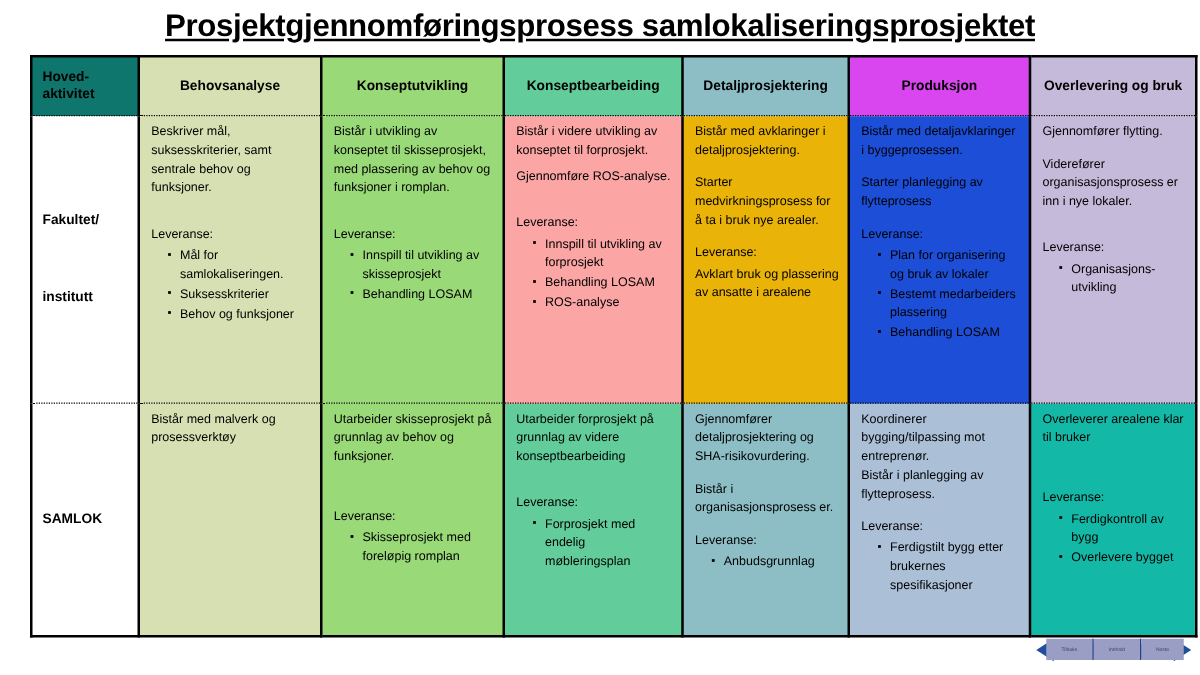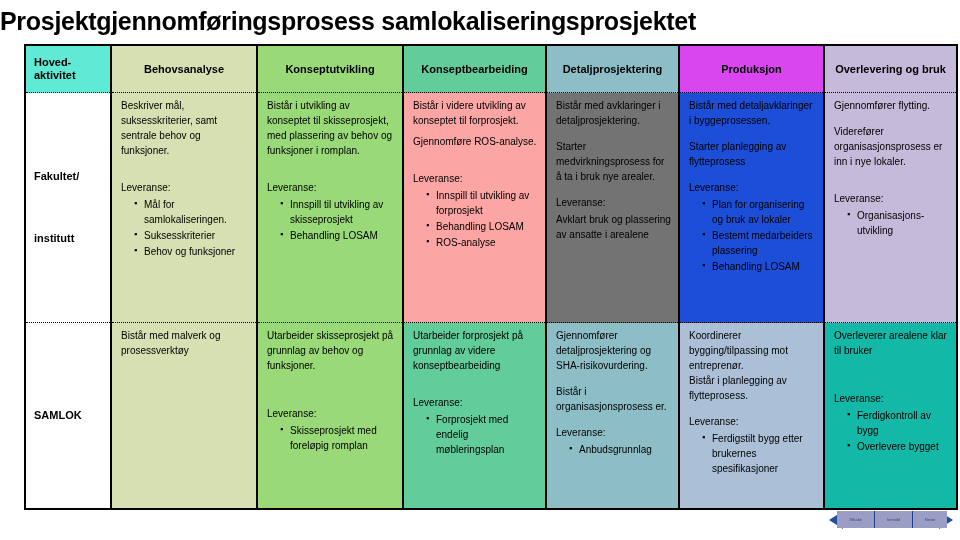--- a/index.html
+++ b/index.html
@@ -9,27 +9,29 @@
   body {
     width: 960px;
     height: 540px;
     background: #ffffff;
     font-family: "Liberation Sans", sans-serif;
     overflow: hidden;
     position: relative;
   }
 
   #title {
+    text-align: center;
     font-size: 25px;
     font-weight: bold;
     color: #000000;
     letter-spacing: -0.3px;
     padding-top: 4px;
     line-height: 34px;
     white-space: nowrap;
+    text-decoration: underline;
   }
 
   #matrix {
     position: absolute;
     left: 24px;
     top: 44px;
     width: 912px;
     border-collapse: collapse;
     table-layout: fixed;
   }
@@ -146,21 +148,21 @@
     <col style="width:86px">
     <col style="width:146px">
     <col style="width:146px">
     <col style="width:143px">
     <col style="width:133px">
     <col style="width:145px">
     <col style="width:133px">
   </colgroup>
   <thead>
     <tr>
-      <th style="background:#5eead4;border-top:2px solid #000;margin-left:32px;">
+      <th style="background:#0f766e;border-top:2px solid #000;margin-left:32px;">
         <div class="hdr hdr-first" style="flex-direction:column;align-items:flex-start;justify-content:center;">
           <span>Hoved-</span>
           <span>aktivitet</span>
         </div>
       </th>
       <th style="background:#d7e0b2;border-top:2px solid #000;">
         <div class="hdr">Behovsanalyse</div>
       </th>
       <th style="background:#9ad978;border-top:2px solid #000;">
         <div class="hdr">Konseptutvikling</div>
@@ -221,21 +223,21 @@
           <div class="gap"></div>
           <div class="levlabel">Leveranse:</div>
           <ul class="deliv">
             <li>Innspill til utvikling av forprosjekt</li>
             <li>Behandling LOSAM</li>
             <li>ROS-analyse</li>
           </ul>
         </div>
       </td>
 
-      <td style="background:#737373;">
+      <td style="background:#eab308;">
         <div class="cellpad">
           <p class="para">Bistår med avklaringer i detaljprosjektering.</p>
           <p class="para">Starter medvirkningsprosess for å ta i bruk nye arealer.</p>
           <div class="levlabel">Leveranse:</div>
           <div class="plainlist">Avklart bruk og plassering av ansatte i arealene</div>
         </div>
       </td>
 
       <td style="background:#1d4ed8;">
         <div class="cellpad">

